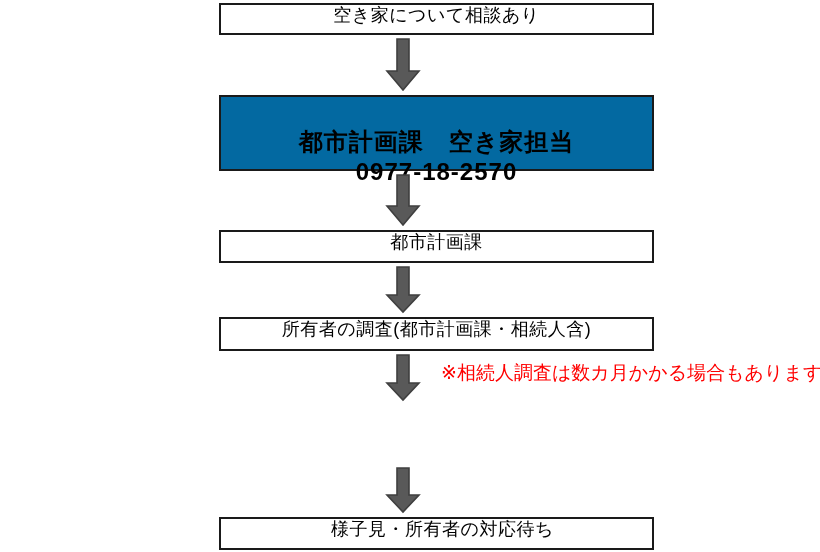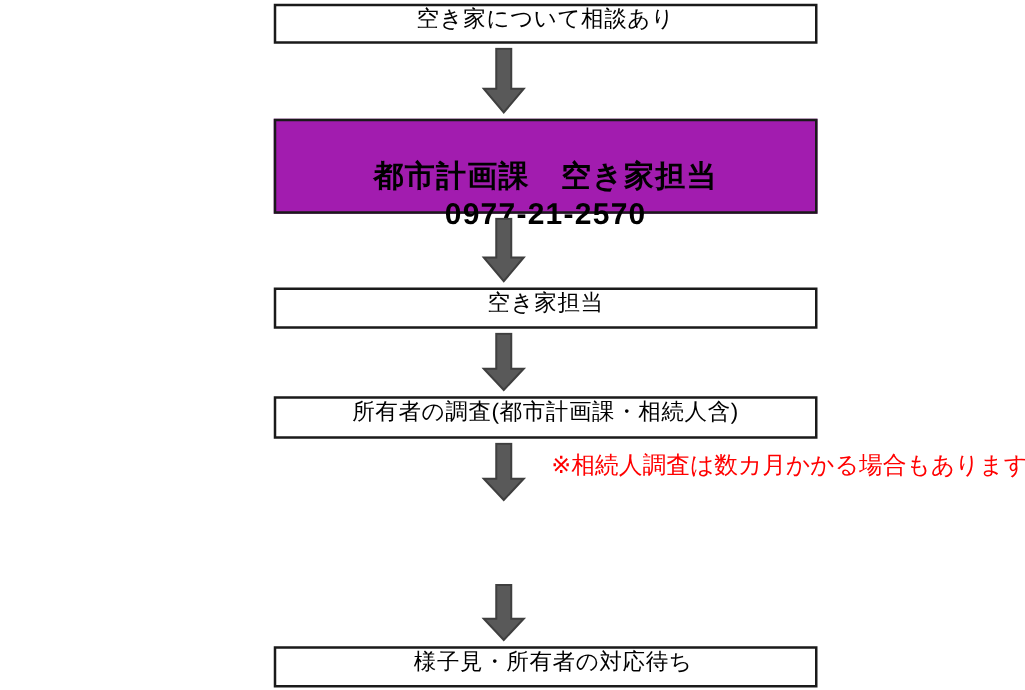--- a/index.html
+++ b/index.html
@@ -36,21 +36,21 @@
     line-height: 1.18;
     letter-spacing: 0.5px;
   }
   .node .node-text {
     display: block;
     white-space: pre-line;
   }
 
   .node.n1 { top: 3px;   height: 32px;  font-size: 18px; }
   .node.n2 { top: 95px;  height: 76px;  font-size: 24px; font-weight: bold;
-             background: #a21caf; letter-spacing: 1px; }
+             background: #0369a1; letter-spacing: 1px; }
   .node.n3 { top: 230px; height: 33px;  font-size: 18px; }
   .node.n4 { top: 317px; height: 34px;  font-size: 18px; }
   .node.n5 { top: 405px; height: 59px;  font-size: 18px; }
   .node.n6 { top: 517px; height: 33px;  font-size: 18px; padding-left: 12px; }
 
   .node.n2 .node-text { line-height: 1.25; }
   .node.n5 .node-text { line-height: 1.35; }
 
   
   .phone-line { display: block; }
@@ -92,32 +92,32 @@
 
   <div class="arrow a1">
     <svg viewBox="0 0 36 54" preserveAspectRatio="none" aria-hidden="true">
       <polygon points="12,1 24,1 24,33 34,33 18,52 2,33 12,33" fill="#595959" stroke="#3f3f3f" stroke-width="1.6" stroke-linejoin="miter"></polygon>
     </svg>
   </div>
 
   <div class="node n2">
     <span class="node-text">
       <span>都市計画課　空き家担当</span>
-      <span class="phone-line">0977-21-2570</span>
+      <span class="phone-line">0977-18-2570</span>
     </span>
   </div>
 
   <div class="arrow a2">
     <svg viewBox="0 0 36 53" preserveAspectRatio="none" aria-hidden="true">
       <polygon points="12,1 24,1 24,32 34,32 18,51 2,32 12,32" fill="#595959" stroke="#3f3f3f" stroke-width="1.6" stroke-linejoin="miter"></polygon>
     </svg>
   </div>
 
   <div class="node n3">
-    <span class="node-text">空き家担当</span>
+    <span class="node-text">都市計画課</span>
   </div>
 
   <div class="arrow a3">
     <svg viewBox="0 0 36 48" preserveAspectRatio="none" aria-hidden="true">
       <polygon points="12,1 24,1 24,29 34,29 18,46 2,29 12,29" fill="#595959" stroke="#3f3f3f" stroke-width="1.6" stroke-linejoin="miter"></polygon>
     </svg>
   </div>
 
   <div class="node n4">
     <span class="node-text">所有者の調査(都市計画課・相続人含)</span>

